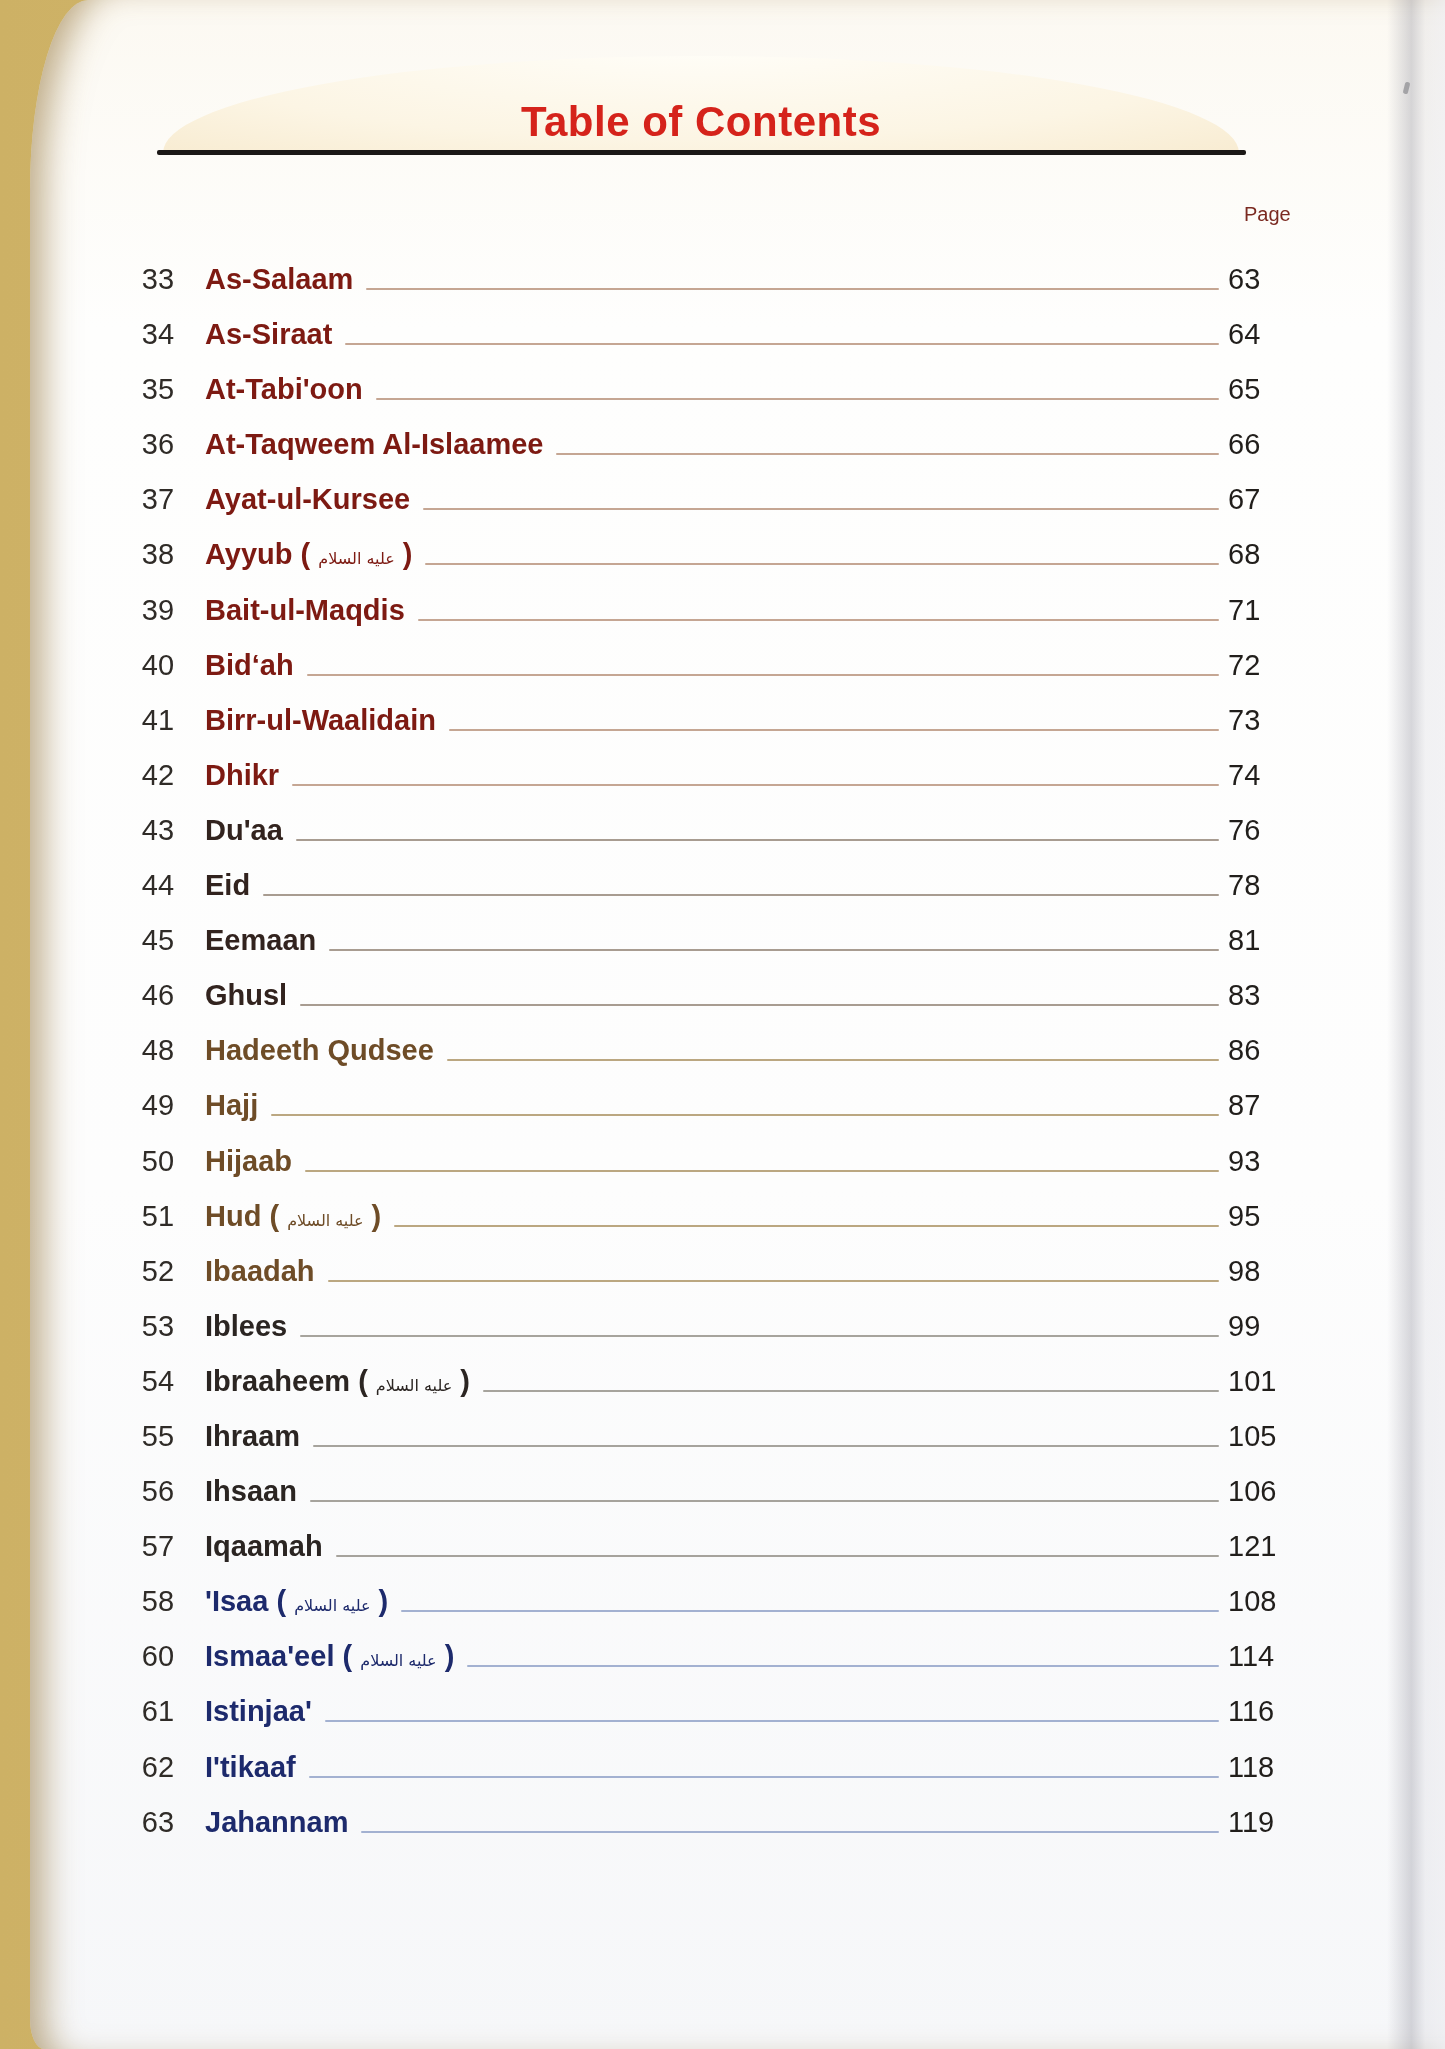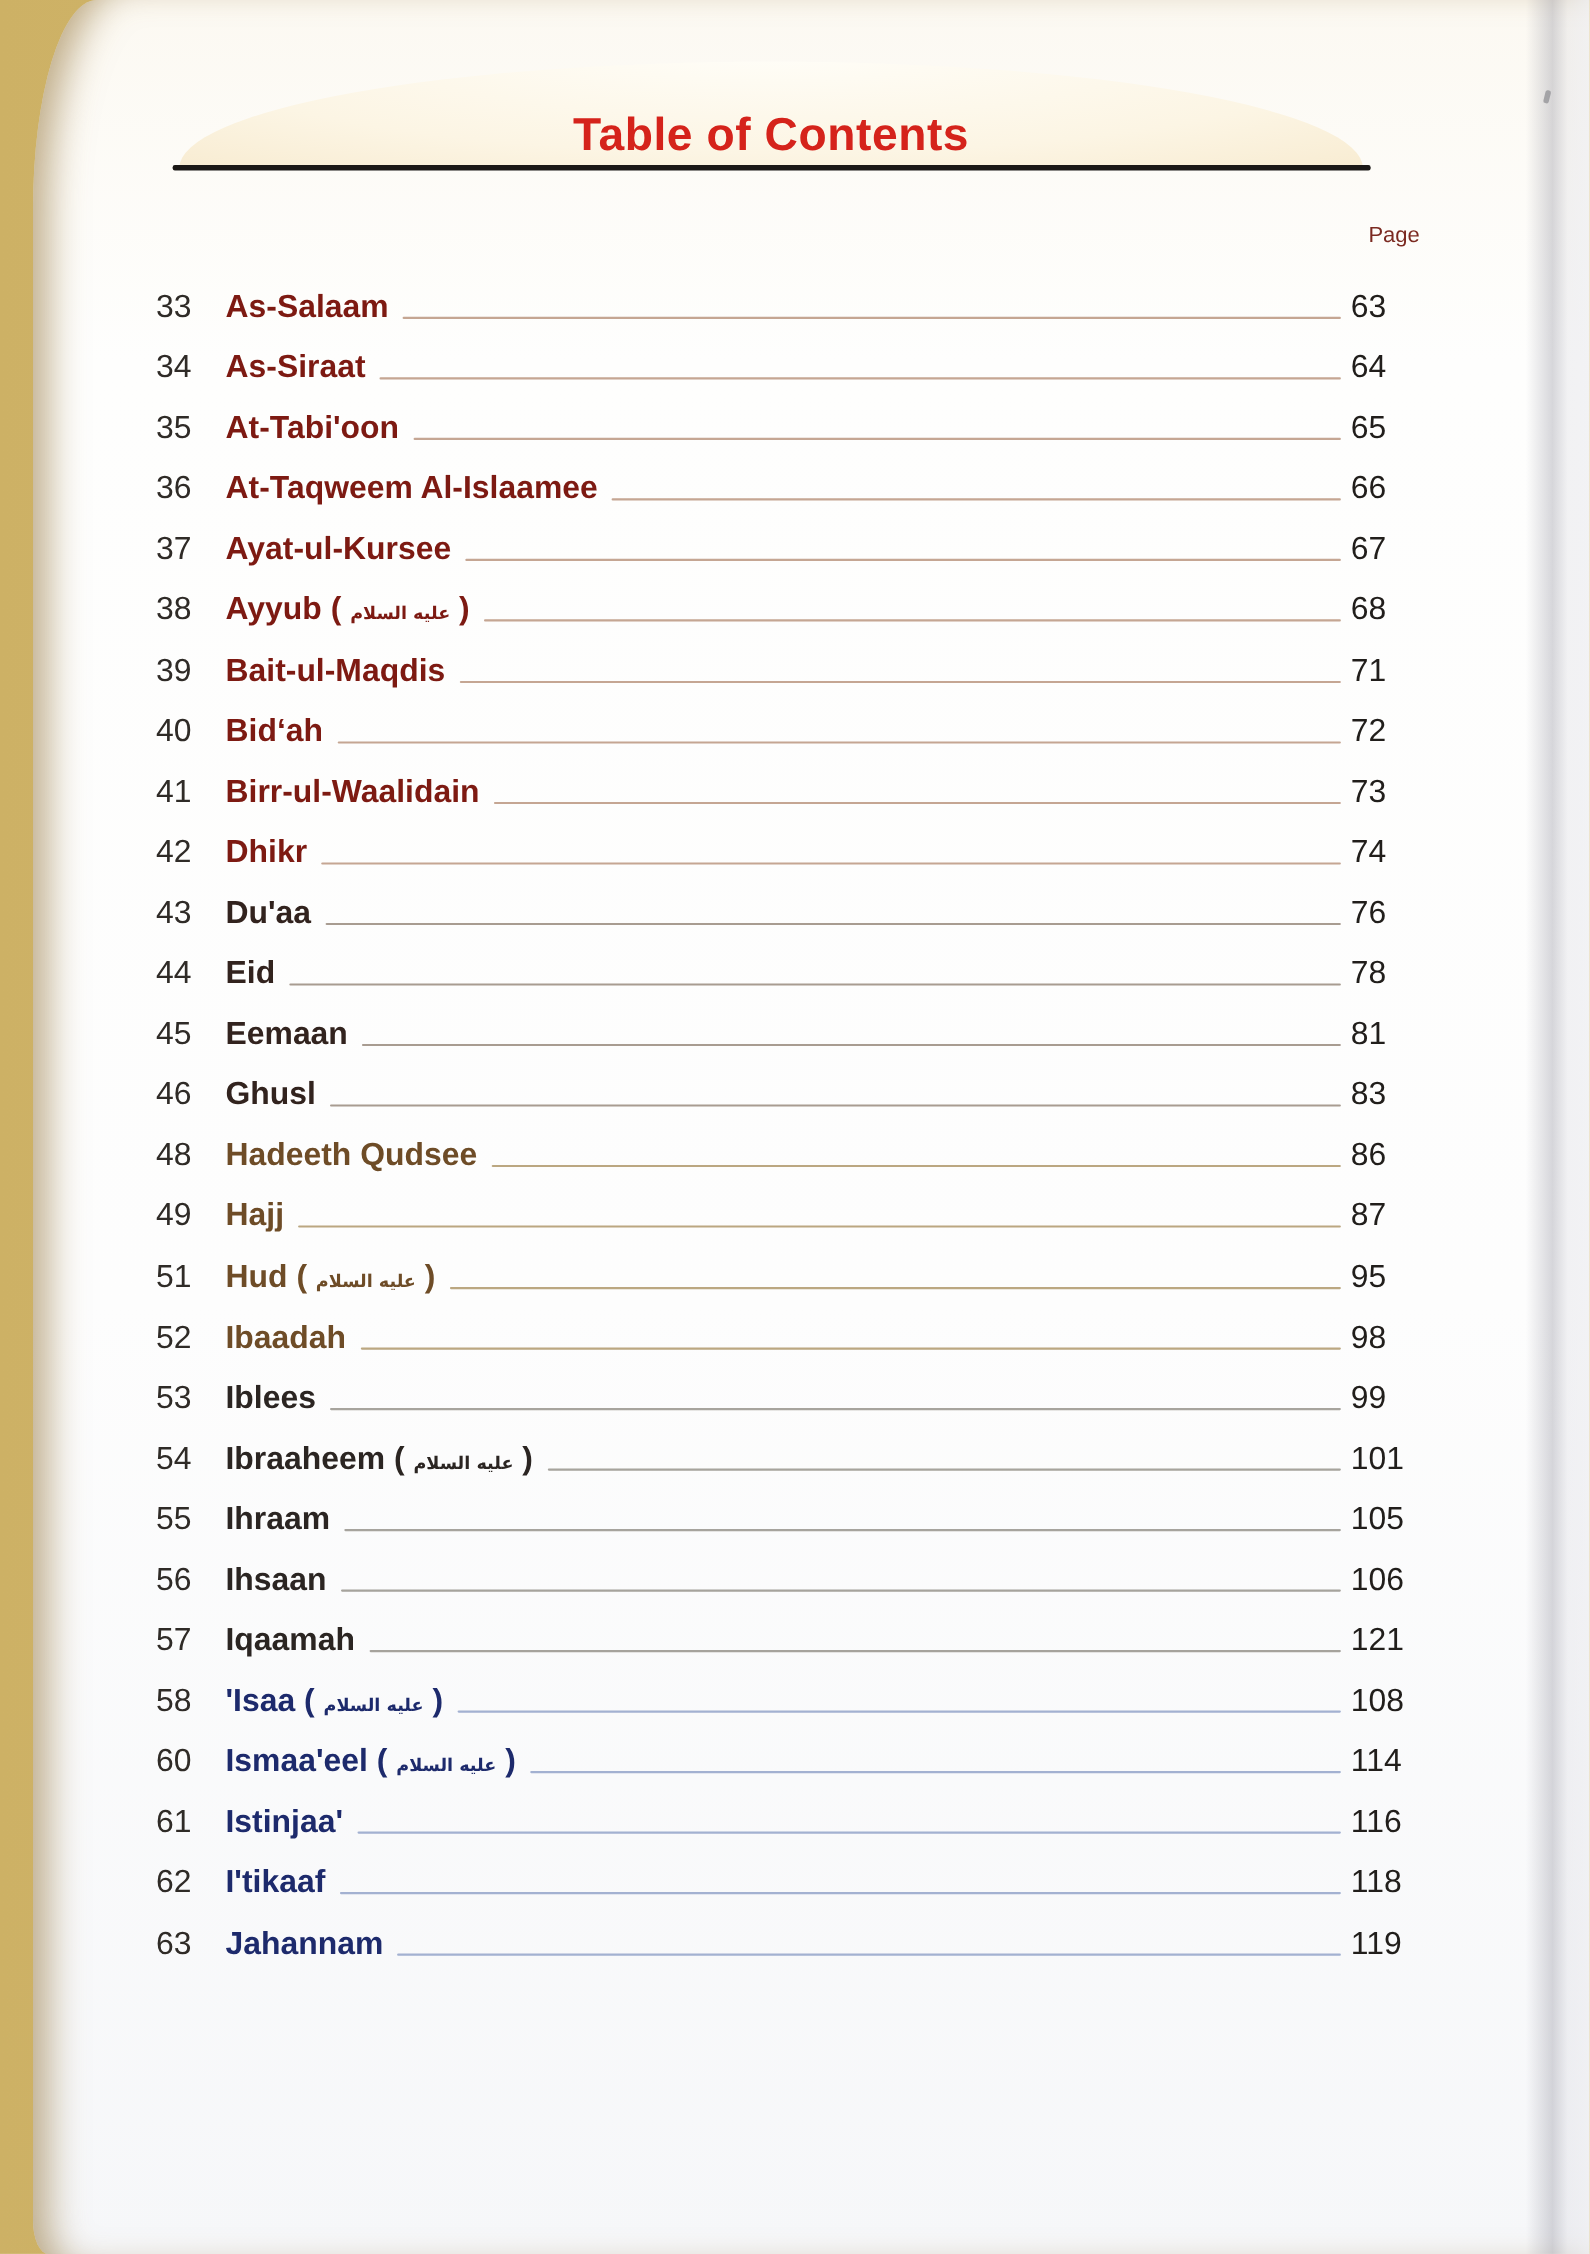--- a/index.html
+++ b/index.html
@@ -90,21 +90,21 @@
     line-height: 55px;
     font-weight: bold;
     white-space: nowrap;
     color: var(--ink, #7d1a12);
     flex: none;
   }
   .hon { font-weight: bold; }
   .hon .ar {
     font-family: "DejaVu Sans", sans-serif;
     font-size: 16px;
-    font-weight: bold;
+    font-weight: normal;
     letter-spacing: 0;
   }
   .leader {
     flex: 1 1 auto;
     position: relative;
     min-width: 40px;
   }
   .leader::after {
     content: "";
     position: absolute;
@@ -231,20 +231,26 @@
     <span class="leader"></span>
     <span class="pg">86</span>
   </div>
       <div class="row" style="--ink: #6e4c27; --line: #a88e5e;">
     <span class="num">49</span>
     <span class="title">Hajj</span>
     <span class="leader"></span>
     <span class="pg">87</span>
   </div>
       <div class="row" style="--ink: #6e4c27; --line: #a88e5e;">
+    <span class="num">50</span>
+    <span class="title">Hijaab</span>
+    <span class="leader"></span>
+    <span class="pg">93</span>
+  </div>
+      <div class="row" style="--ink: #6e4c27; --line: #a88e5e;">
     <span class="num">51</span>
     <span class="title">Hud<span class="hon"> ( <span class="ar">عليه السلام</span> ) </span></span>
     <span class="leader"></span>
     <span class="pg">95</span>
   </div>
       <div class="row" style="--ink: #6e4c27; --line: #a88e5e;">
     <span class="num">52</span>
     <span class="title">Ibaadah</span>
     <span class="leader"></span>
     <span class="pg">98</span>

